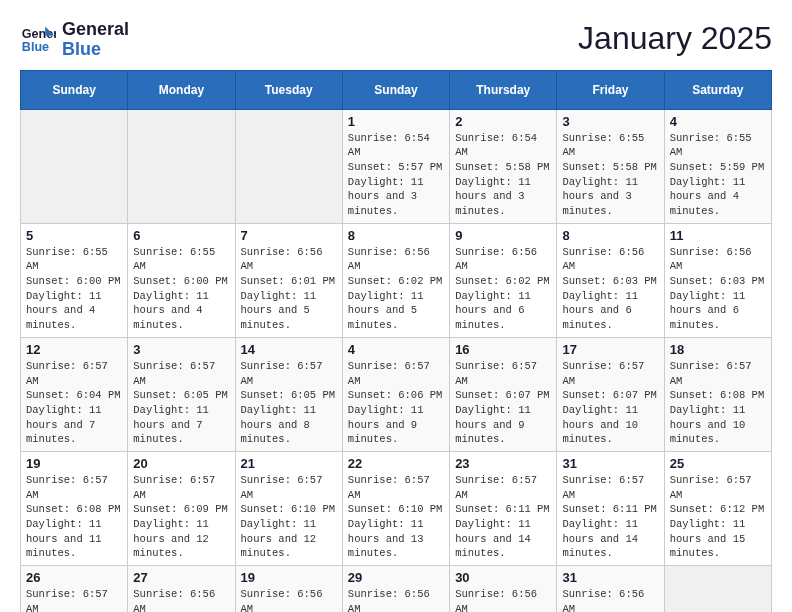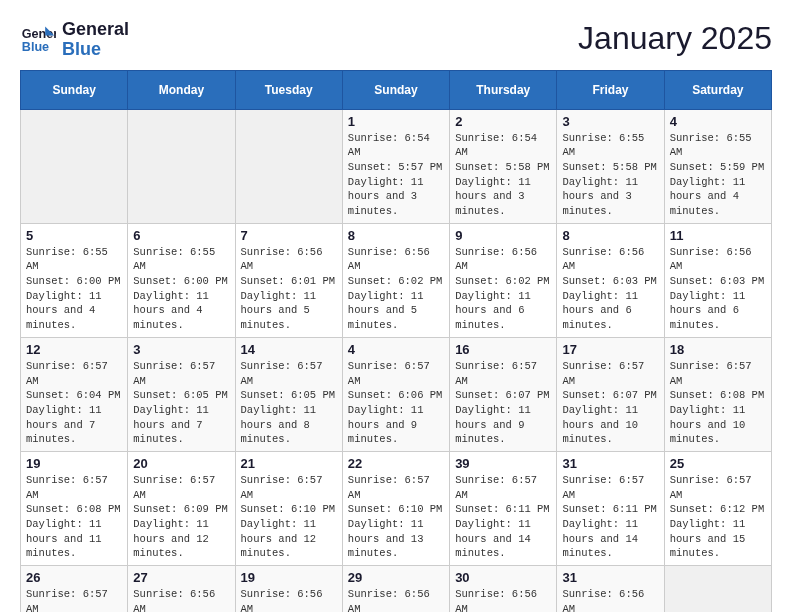--- a/index.html
+++ b/index.html
@@ -210,21 +210,21 @@
         </td>
         <td>
           <div class="day-num">21</div>
           <div class="day-info">Sunrise: 6:57 AM<br>Sunset: 6:10 PM<br>Daylight: 11 hours and 12 minutes.</div>
         </td>
         <td>
           <div class="day-num">22</div>
           <div class="day-info">Sunrise: 6:57 AM<br>Sunset: 6:10 PM<br>Daylight: 11 hours and 13 minutes.</div>
         </td>
         <td>
-          <div class="day-num">39</div>
+          <div class="day-num">23</div>
           <div class="day-info">Sunrise: 6:57 AM<br>Sunset: 6:11 PM<br>Daylight: 11 hours and 14 minutes.</div>
         </td>
         <td>
           <div class="day-num">31</div>
           <div class="day-info">Sunrise: 6:57 AM<br>Sunset: 6:11 PM<br>Daylight: 11 hours and 14 minutes.</div>
         </td>
         <td>
           <div class="day-num">25</div>
           <div class="day-info">Sunrise: 6:57 AM<br>Sunset: 6:12 PM<br>Daylight: 11 hours and 15 minutes.</div>
         </td>

